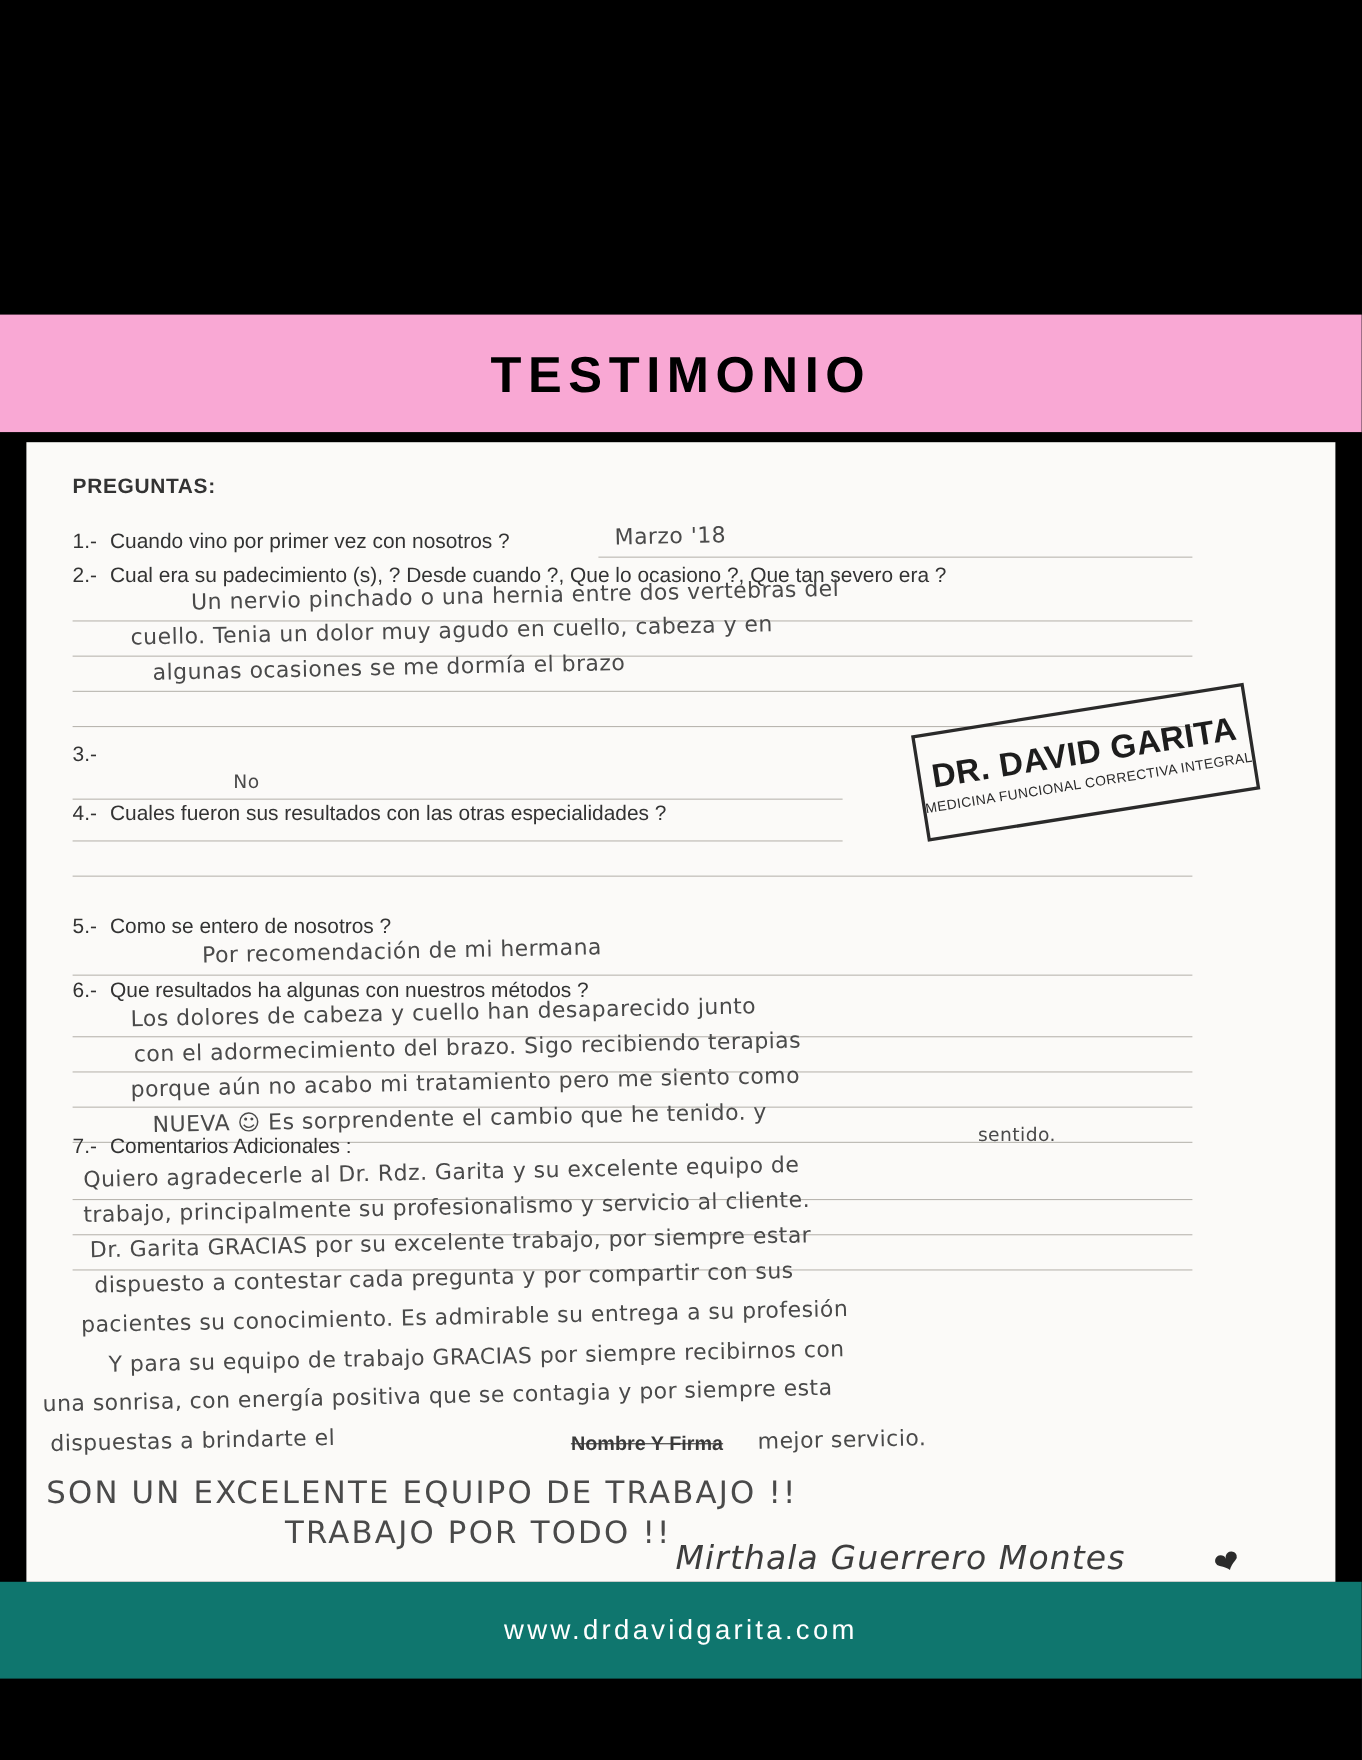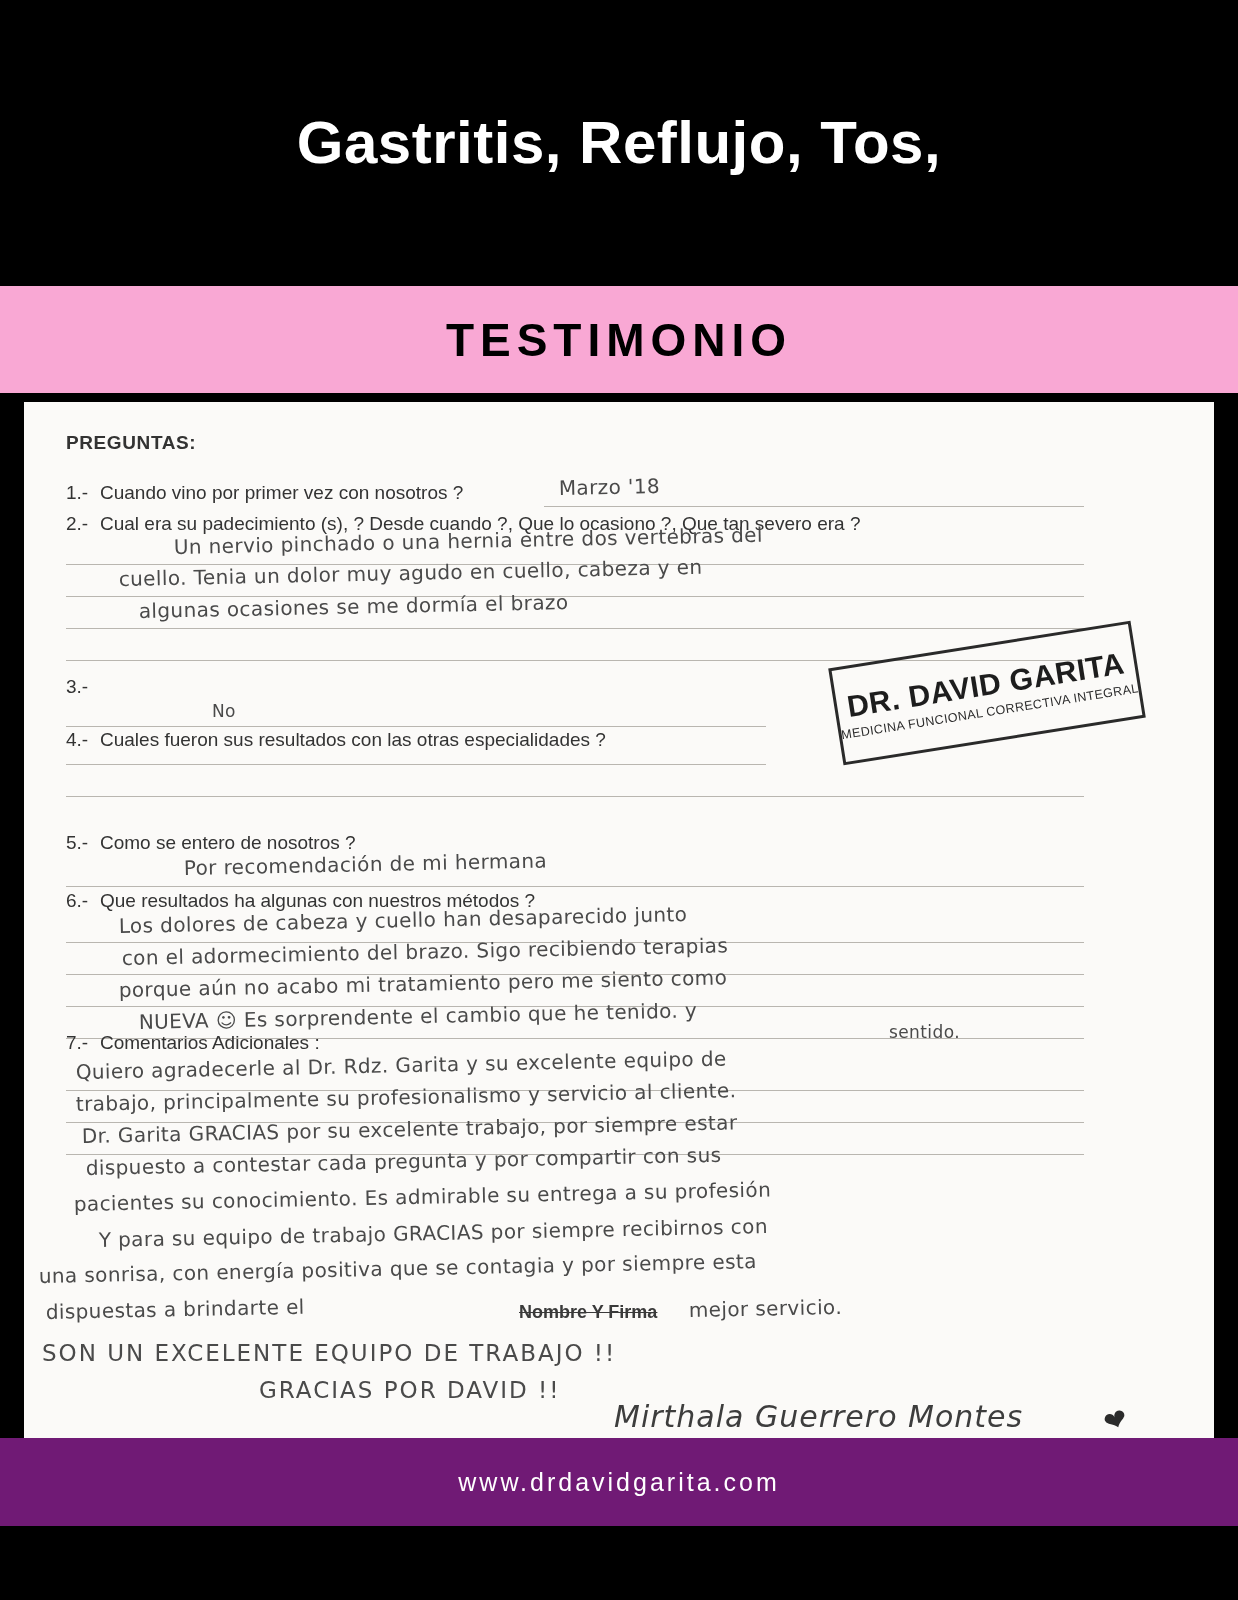--- a/index.html
+++ b/index.html
@@ -97,21 +97,21 @@
     color: #4a4a4a;
     font-size: 20px;
     letter-spacing: 0.4px;
     white-space: nowrap;
   }
   .hand.slant {
     transform: rotate(-1.2deg);
     transform-origin: left bottom;
   }
   .hand.caps {
-    font-size: 23px;
+    font-size: 28px;
     letter-spacing: 2px;
   }
   .hand.small {
     font-size: 17px;
   }
   .hand.sig {
     font-size: 30px;
     letter-spacing: 1px;
     font-style: italic;
     color: #3d3d3d;
@@ -157,38 +157,37 @@
 
   .heart {
     position: absolute;
     color: #2b2b2b;
     font-size: 28px;
     transform: rotate(-20deg);
   }
 
   
   .footer {
-    background: #701a75;
+    background: #0f766e;
     height: 88px;
     display: flex;
     align-items: center;
     justify-content: center;
   }
   .footer .url {
     color: #ffffff;
     font-size: 25px;
     letter-spacing: 3px;
   }
 </style>
 </head>
 <body>
 
 <div class="header">
   <div class="header-title">
-    <span class="line">Gastritis, Reflujo, Tos,</span>
   </div>
 </div>
 
 <div class="testimonio-bar">
   <div class="bar-label">TESTIMONIO</div>
 </div>
 
 <div class="doc-wrap">
   <div class="doc">
     <div class="sheet">
@@ -258,21 +257,21 @@
       <div class="hand slant" style="position:absolute; left:22px; top:742px;">dispuesto a contestar cada pregunta y por compartir con sus</div>
       <div class="hand slant" style="position:absolute; left:10px; top:778px;">pacientes su conocimiento. Es admirable su entrega a su profesión</div>
       <div class="hand slant" style="position:absolute; left:35px; top:814px;">Y para su equipo de trabajo GRACIAS por siempre recibirnos con</div>
       <div class="hand slant" style="position:absolute; left:-25px; top:850px;">una sonrisa, con energía positiva que se contagia y por siempre esta</div>
       <div class="hand slant" style="position:absolute; left:-18px; top:886px;">dispuestas a brindarte el</div>
 
       <div class="strike" style="left:455px; top:888px;">Nombre Y Firma</div>
       <div class="hand slant" style="position:absolute; left:625px; top:884px;">mejor servicio.</div>
 
       <div class="hand caps" style="position:absolute; left:-22px; top:926px;">SON UN EXCELENTE EQUIPO DE TRABAJO !!</div>
-      <div class="hand caps" style="position:absolute; left:195px; top:963px;">GRACIAS POR DAVID !!</div>
+      <div class="hand caps" style="position:absolute; left:195px; top:963px;">TRABAJO POR TODO !!</div>
 
       <div class="hand sig" style="position:absolute; left:550px; top:985px;">Mirthala Guerrero Montes</div>
       <div class="heart" style="left:1040px; top:990px;">❤</div>
 
     </div>
   </div>
 </div>
 
 <div class="footer">
   <div class="url">www.drdavidgarita.com</div>

